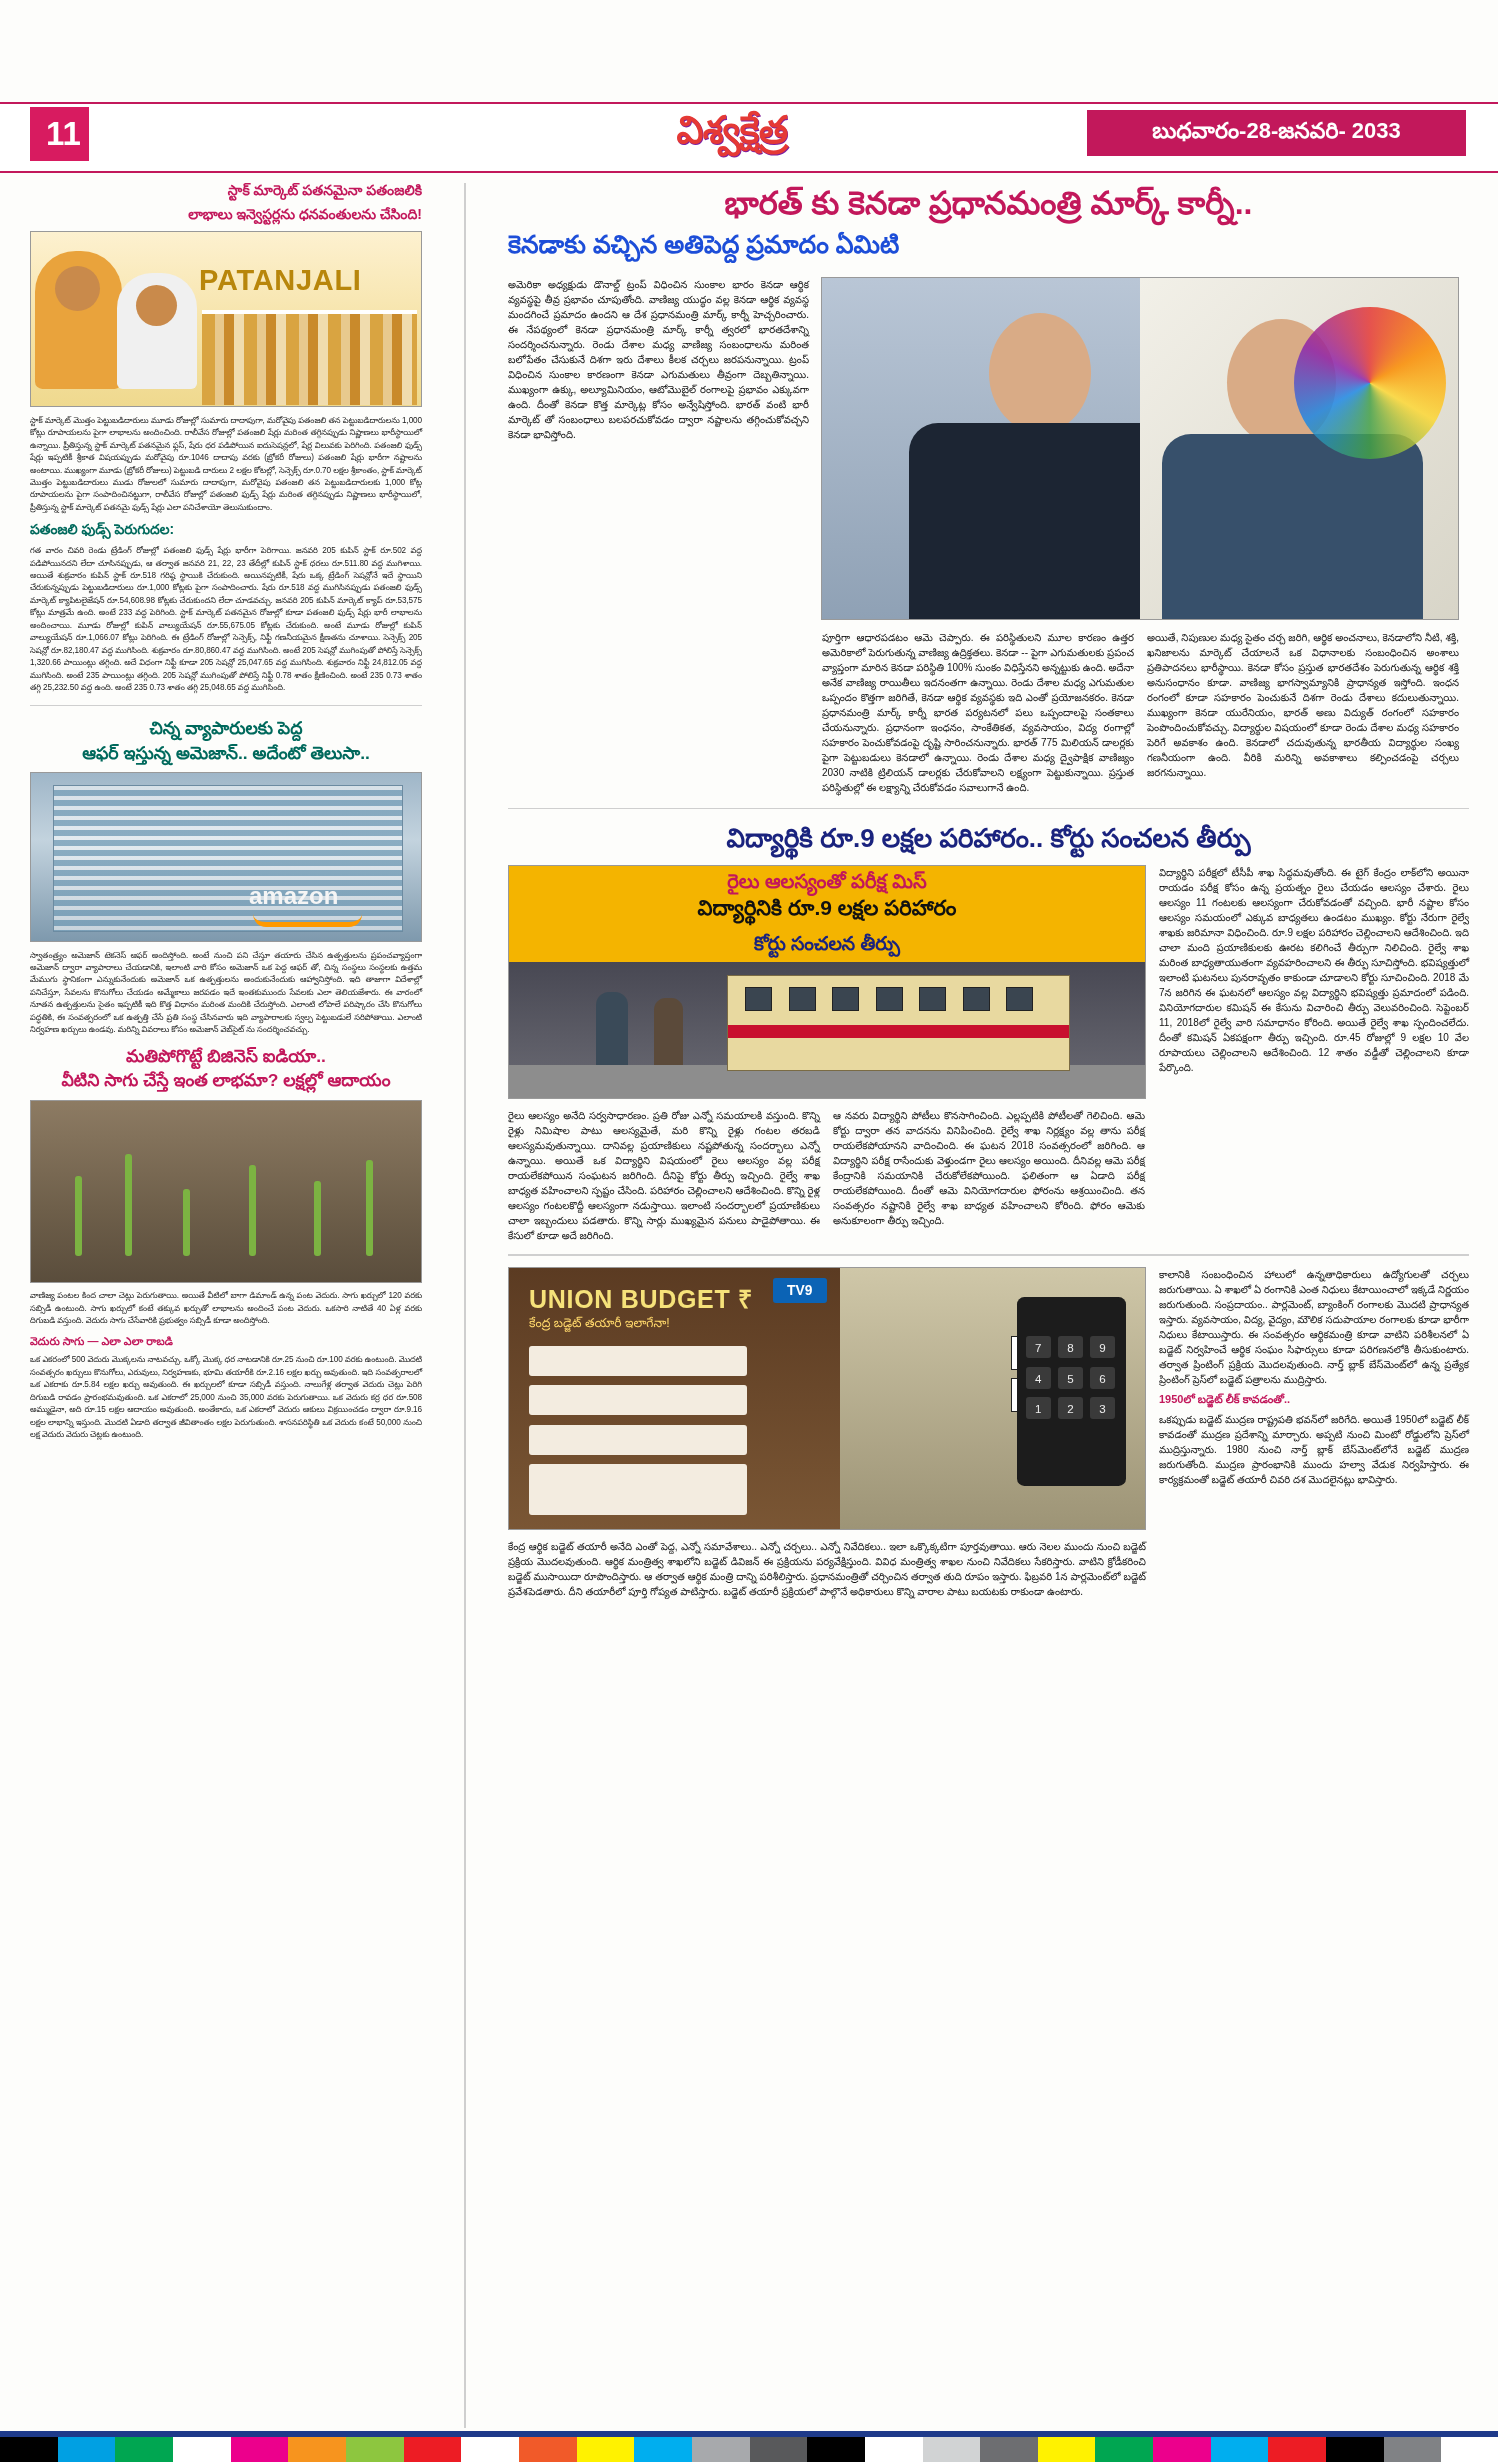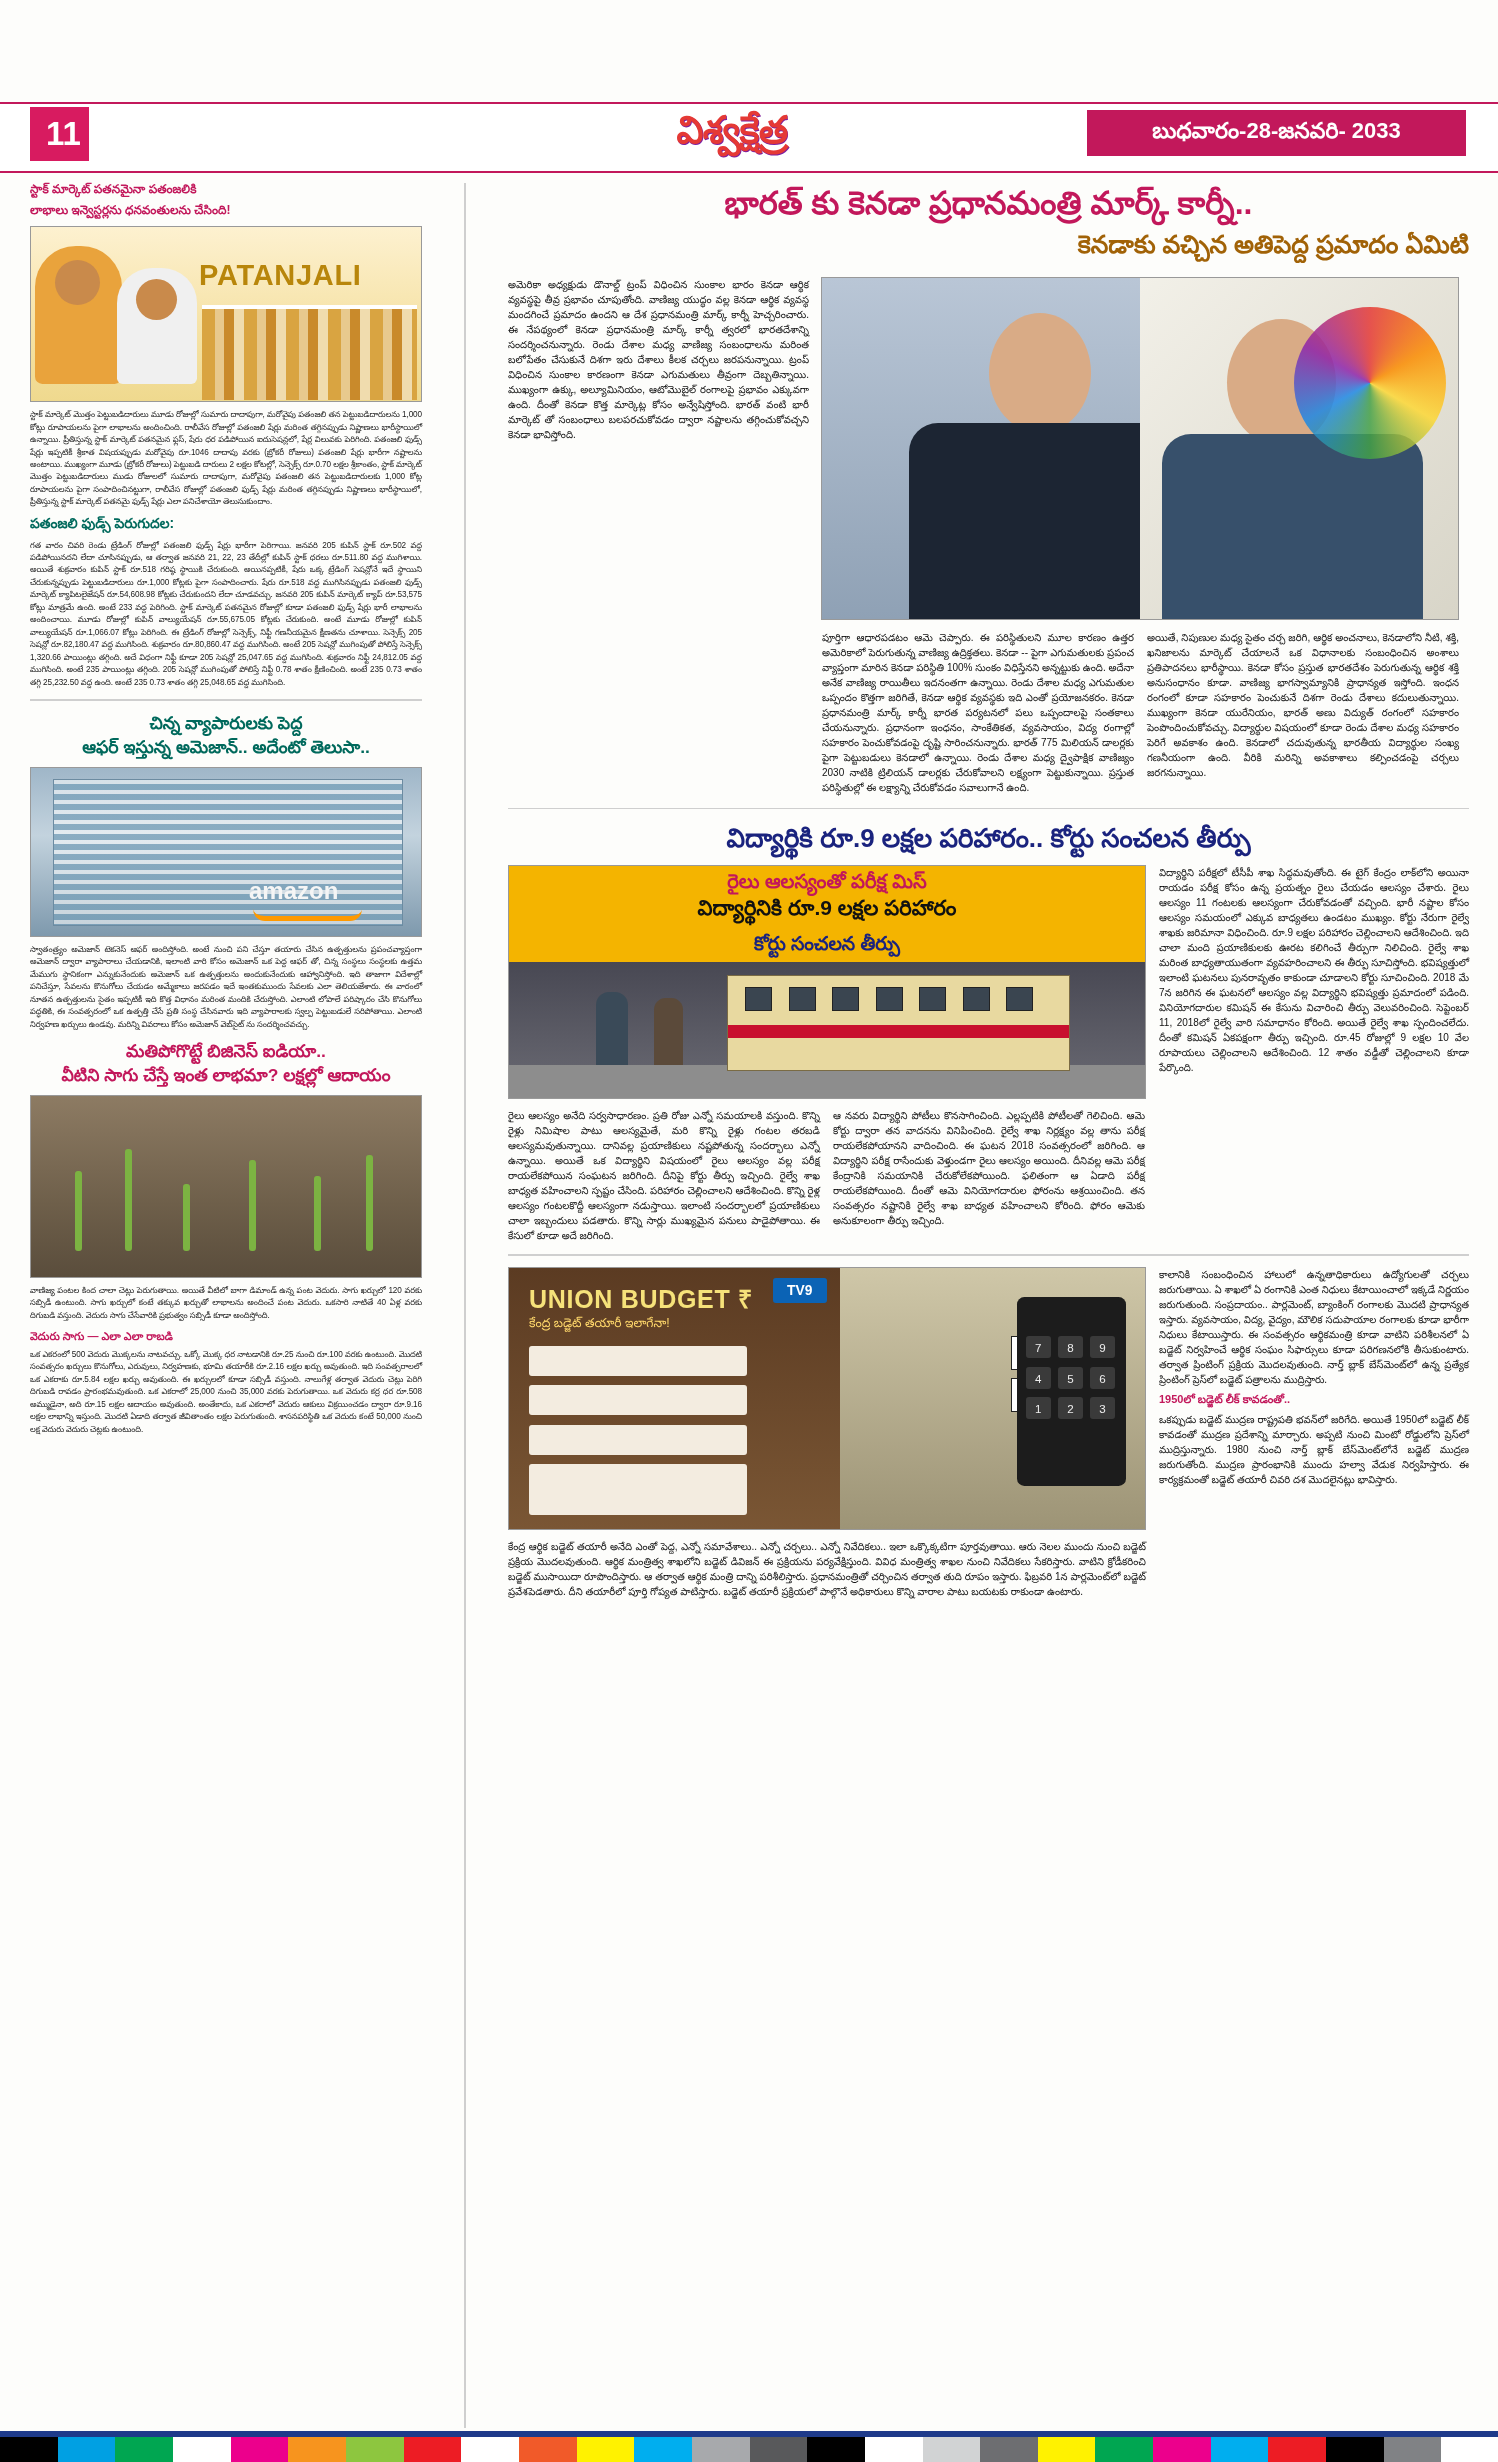--- a/index.html
+++ b/index.html
@@ -44,21 +44,21 @@
   .hrule{position:absolute;background:#cfcfcf;height:1.5px;}
   .telugu{font-family:"Liberation Sans", sans-serif;}
   .body-text{
     font-size:8.2px;line-height:1.52;text-align:justify;color:#1a1a1a;
     letter-spacing:-0.1px;
   }
 
   
   .left-col{position:absolute;left:30px;top:181px;width:392px;}
   .story1-head{
-    font-size:12px;line-height:1.38;color:#c2185b;font-weight:bold;text-align:left;
+    font-size:14px;line-height:1.38;color:#c2185b;font-weight:bold;text-align:right;
     margin-bottom:7.3px;
   }
   .photo{
     border:0.7px solid #999;background:#e8e8e8;position:relative;overflow:hidden;
   }
   .cap-sub{
     font-size:13.8px;font-weight:bold;color:#00695c;margin:7.3px 0 4.4px 0;
   }
   .sub-head-center{
     font-size:17.4px;font-weight:bold;color:#c2185b;text-align:center;line-height:1.4;
@@ -83,21 +83,21 @@
   .amz-word:after{content:"";position:absolute;left:4.4px;top:32px;width:109px;height:7.3px;border-radius:0 0 29px 29px;border-bottom:5px solid #ff9900;}
   
   .img-plants{height:181px;background:linear-gradient(180deg,#8d7b63 0%,#6e5f4a 60%,#5a4d3c 100%);}
   .plant{position:absolute;bottom:26px;width:6.5px;background:#7cb342;border-radius:2.9px;}
   
   .center{position:absolute;left:508px;top:183px;width:961px;}
   .c-head1{
     font-size:32px;font-weight:bold;color:#c2185b;text-align:center;line-height:1.25;
   }
   .c-head2{
-    font-size:25px;font-weight:bold;color:#a16207;text-align:right;margin-top:7.3px;
+    font-size:25px;font-weight:bold;color:#1d4ed8;text-align:left;margin-top:7.3px;
   }
   .modi-photo{height:341px;background:linear-gradient(180deg,#dfe6ee 0%,#cdd8e4 100%);}
   .mp-left{position:absolute;left:0;top:0;width:50%;height:100%;background:linear-gradient(180deg,#b9c6d6,#8fa1b5);}
   .mp-right{position:absolute;right:0;top:0;width:50%;height:100%;background:linear-gradient(135deg,#f2f0e8,#d8d5c8);}
   .face{position:absolute;border-radius:50%;background:#d9ab86;}
   .suit{position:absolute;border-radius:29px 29px 0 0;}
   
   .train-photo{height:232px;background:linear-gradient(180deg,#2b2b33 0%,#4a4a55 45%,#6b6b74 100%);position:relative;overflow:hidden;}
   .tp-band{position:absolute;left:0;top:0;width:100%;height:96px;background:#f4b400;}
   .tp-t1{position:absolute;left:0;top:4.4px;width:100%;text-align:center;font-size:19.6px;font-weight:bold;color:#c2185b;}

